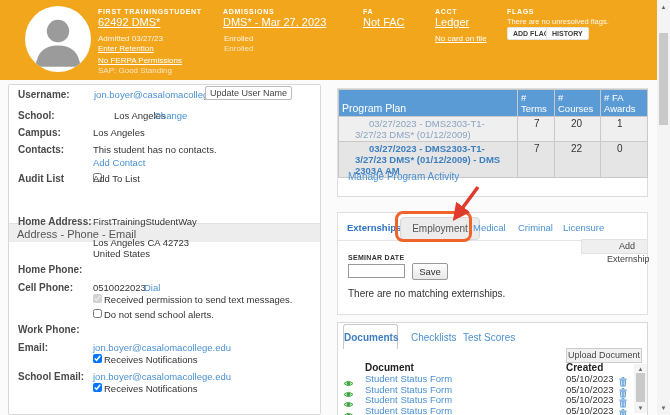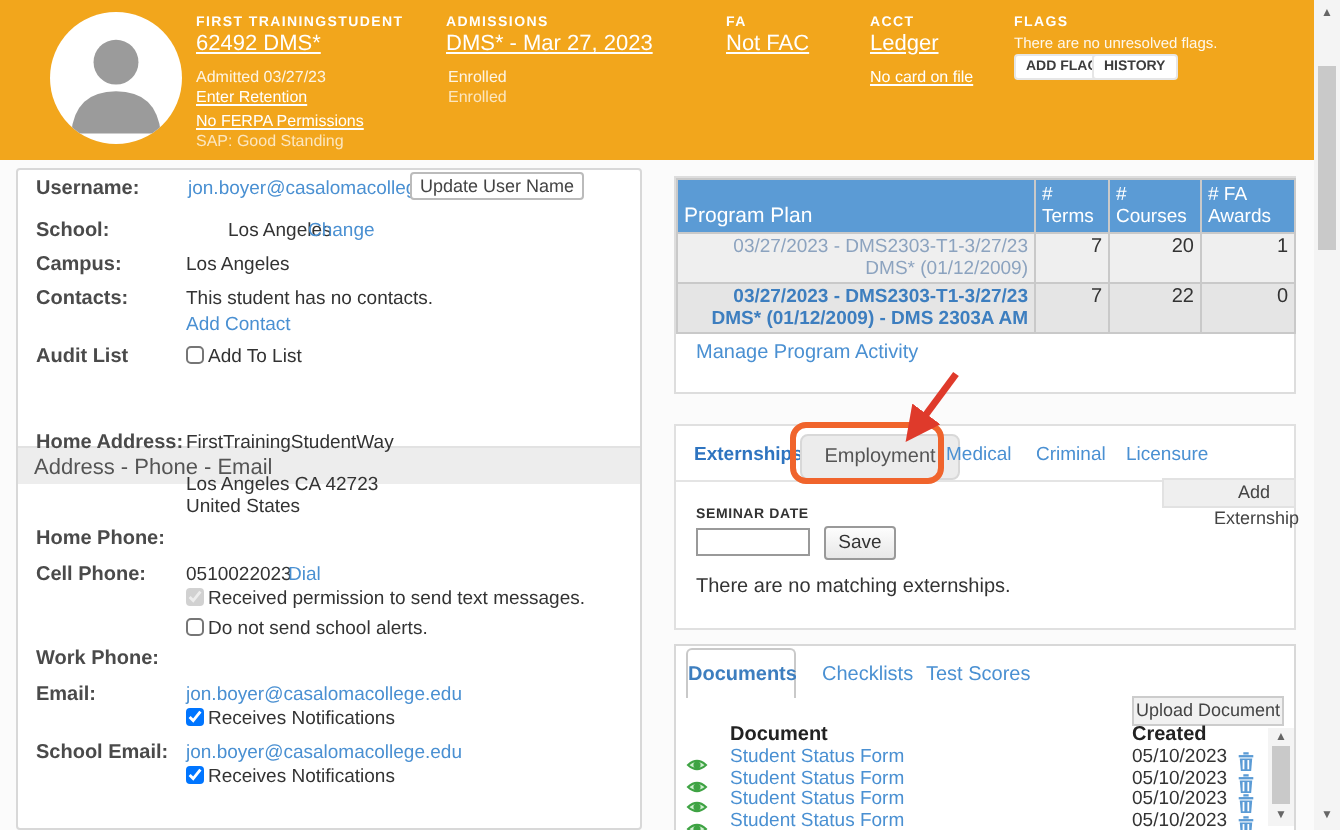--- a/index.html
+++ b/index.html
@@ -27,21 +27,21 @@
   .cb-lbl { position:absolute; font-size:9.5px; color:#333; white-space:nowrap; }
   .sec-bar { position:absolute; left:0; width:311px; background:#EDEDED; border-top:1px solid #E2E2E2;margin-top:32px; }
   .sec-bar span { display:block; padding:4px 8px 0 8px; font-size:11px; color:#555; }
   .sm-btn { position:absolute; font-size:9px; color:#444; background:#fff; border:1px solid #BBB; border-radius:2px; padding:1px 4px; cursor:pointer; white-space:nowrap; }
 
   
   .pp-card { position:absolute; left:337px; top:88px; width:311px; height:109px; background:#fff; border:1px solid #DDD; }
   .pp-table { border-collapse:collapse; width:309px; table-layout:fixed; }
   .pp-table th, .pp-table td { border:1px solid #C9C9C9; vertical-align:top; }
   .pp-table th { background:#5B9BD5; color:#fff; font-weight:normal; font-size:9.5px; text-align:left; padding:2px 3px; vertical-align:bottom; }
-  .pp-table td { font-size:10px; color:#333; padding:1px 3px;text-align:right; }
+  .pp-table td { font-size:10px; color:#333; padding:1px 16px; }
   .pp-plan a { display:block; font-size:9.5px; line-height:11px; text-indent:14px; text-decoration:none; cursor:pointer; }
   tr.pp-r0 { background:#EFEFEF; } tr.pp-r0 .pp-plan a { color:#8CA3BF; }
   tr.pp-r1 { background:#e5e5e5; } tr.pp-r1 .pp-plan a { color:#3D7EBF; font-weight:bold; }
   .pp-manage { position:absolute; left:10px; top:82px; font-size:10px; color:#4A90D2; cursor:pointer; white-space:nowrap; }
 
   
   .ext-card { position:absolute; left:337px; top:212px; width:311px; height:103px; background:#fff; border:1px solid #E0E0E0; }
   .tab-lnk { position:absolute; font-size:9.5px; color:#4A90D2; cursor:pointer; white-space:nowrap; }
   .tab-active { color:#2E74C0; font-weight:bold; }
   .emp-tab { position:absolute; left:62px; top:4px; width:80px; height:23px; background:#ECECEC; border:1px solid #D8D8D8; border-radius:4px; font-size:10px; color:#555; text-align:center; line-height:21px; cursor:pointer; }
@@ -131,21 +131,21 @@
 
     <span class="lbl" style="left:9px; top:42px;">Campus:</span>
     <span class="val" style="left:84px; top:42px;">Los Angeles</span>
 
     <span class="lbl" style="left:9px; top:59px;">Contacts:</span>
     <span class="val" style="left:84px; top:59px;">This student has no contacts.</span>
     <a class="lnk" style="left:84px; top:72px;">Add Contact</a>
 
     <span class="lbl" style="left:9px; top:88px;">Audit List</span>
     <input type="checkbox" class="cb" style="left: 84px; top: 88px;">
-    <span class="cb-lbl" style="left:95px; top:88px;text-align:right;">Add To List</span>
+    <span class="cb-lbl" style="left:84px; top:88px;text-align:right;">Add To List</span>
 
     <div class="sec-bar" style="top:106px; height:19px;">
       <span>Address - Phone - Email</span>
     </div>
 
     <span class="lbl" style="left:9px; top:131px;">Home Address:</span>
     <span class="val" style="left:84px; top:131px;">FirstTrainingStudentWay</span>
     <span class="val" style="left:84px; top:152px;">Los Angeles CA 42723</span>
     <span class="val" style="left:84px; top:163px;">United States</span>
 

